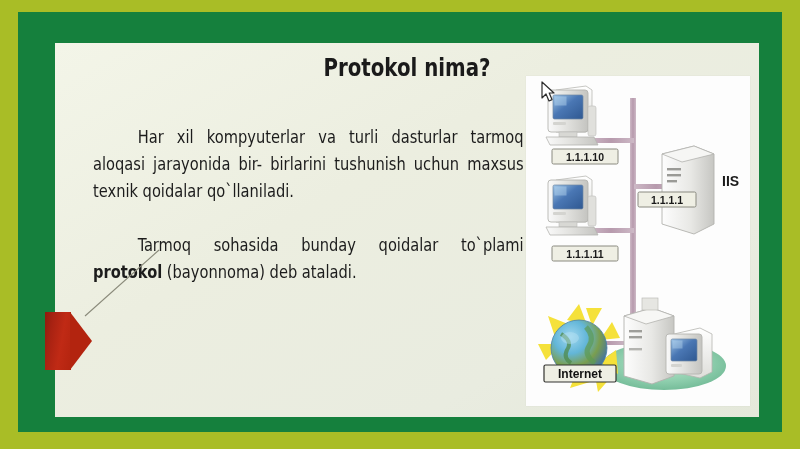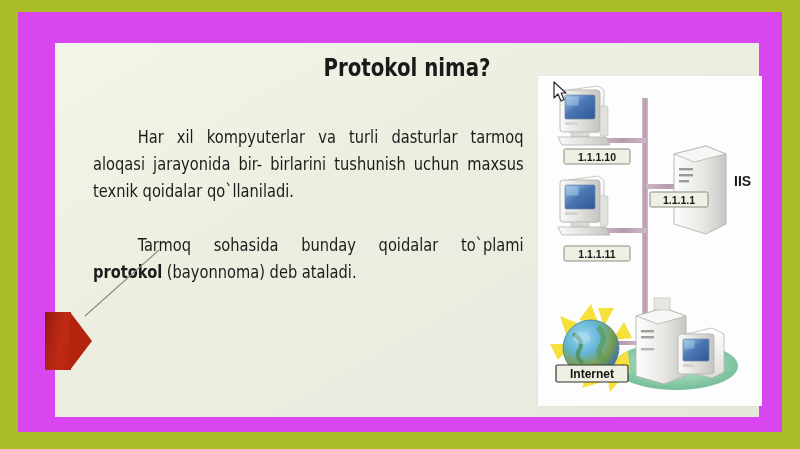--- a/index.html
+++ b/index.html
@@ -24,21 +24,21 @@
     background: #a9bd26;
   }
 
   
   .mat {
     position: absolute;
     left: 18px;
     top: 12px;
     right: 18px;
     bottom: 17px;
-    background: #d946ef;
+    background: #15803d;
   }
 
   
   .panel {
     position: absolute;
     left: 37px;
     top: 31px;
     width: 704px;
     height: 374px;
     background: linear-gradient(150deg, #f3f5e8 0%, #eceee0 40%, #e9ece0 75%, #e4e8da 100%);
@@ -122,21 +122,20 @@
 
   
   .imgpanel {
     position: absolute;
     left: 471px;
     top: 33px;
     width: 224px;
     height: 330px;
     background: #fdfdfd;
     box-shadow: 0 0 1px rgba(0,0,0,0.10);
-    margin-left: 12px;
   }
   .imgpanel svg { display: block; }
 
   .cursor {
     position: absolute;
     left: 14px;
     top: 5px;
     width: 16px;
     height: 22px;
   }

